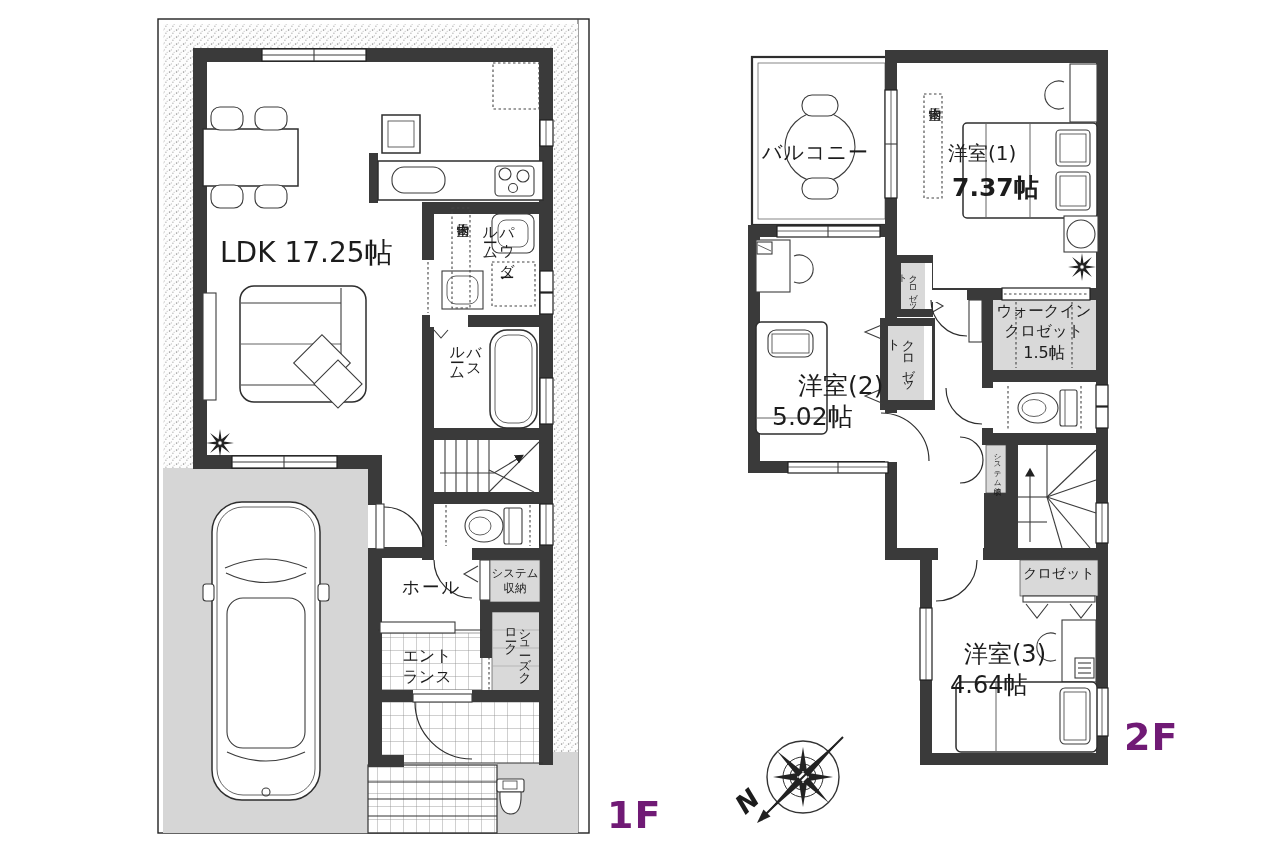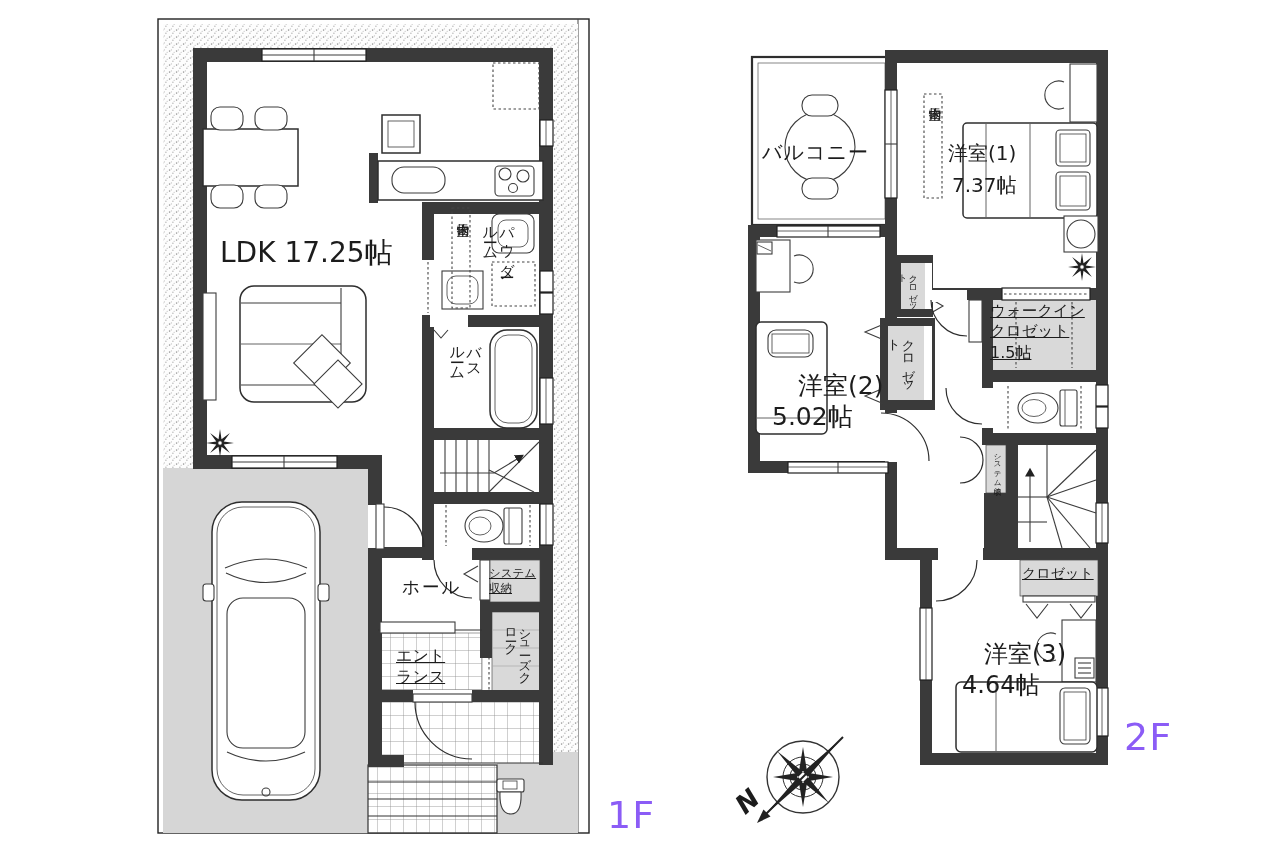--- a/index.html
+++ b/index.html
@@ -1,23 +1,23 @@
 <!DOCTYPE html>
 <html style="--wall: #3a3a3a; --closet: #d9d9d9; --ground: #d6d6d6;"><head>
 <meta charset="utf-8">
 <style>
   html,body{margin:0;padding:0;background:#fff;}
   .page{position:relative;width:1280px;height:850px;background:#fff;overflow:hidden;
         font-family:"DejaVu Sans","Liberation Sans",sans-serif;color:#1c1c1c;}
   .plan-svg{position:absolute;left:0;top:0;width:1280px;height:850px;}
   .lbl{position:absolute;white-space:nowrap;color:#1c1c1c;line-height:1.15;}
-  .lbl.wrap{white-space:normal;text-align:left;text-decoration:underline;}
+  .lbl.wrap{white-space:normal;text-align:center;}
   .vtext{position:absolute;writing-mode:vertical-rl;white-space:normal;
          line-height:1.12;letter-spacing:1px;color:#1c1c1c;}
-  .floor-big{font-weight:400;letter-spacing:1px;color:#8b5cf6;}
+  .floor-big{font-weight:700;letter-spacing:1px;color:#701a75;}
   .north{font-style:italic;font-weight:700;transform:rotate(-42deg);}
   
   .wall{fill:var(--wall,#3a3a3a);}
   .closet{fill:var(--closet,#d9d9d9);}
   .ground{fill:var(--ground,#d6d6d6);}
   .ln2{fill:none;stroke:#3c3c3c;stroke-width:1.1;}
   .lnt{fill:none;stroke:#3c3c3c;stroke-width:0.8;}
   .wf{fill:#fff;stroke:#2e2e2e;stroke-width:1.5;}
   .wf2{fill:#fff;stroke:#3c3c3c;stroke-width:1.1;}
   .win{fill:#fff;stroke:#1f1f1f;stroke-width:1.2;}
@@ -449,30 +449,30 @@
   <div class="vtext" style="left:448px;top:336px;height:52px;width:34px;font-size:15px;">バスルーム</div>
   <div class="lbl" style="left:402px;top:577px;font-size:17.5px;letter-spacing:2px;text-align:center;">ホール</div>
   <div class="lbl wrap" style="left:489px;top:566px;width:52px;font-size:11.5px;line-height:1.3;">システム収納</div>
   <div class="lbl wrap" style="left:396px;top:646px;width:62px;font-size:16px;line-height:1.3;">エントランス</div>
   <div class="vtext" style="left:500px;top:620px;height:58px;width:32px;font-size:12.5px;letter-spacing:0;">シューズクローク</div>
   <div class="lbl floor-big" style="left:607px;top:794px;font-size:38px;">1F</div>
 
   <div class="lbl" style="left:762px;top:125px;font-size:20px;letter-spacing:1px;margin-top:16px;">バルコニー</div>
   <div class="vtext" style="left:926px;top:98px;height:58px;width:16px;font-size:12.5px;letter-spacing:0;">室内物干</div>
   <div class="lbl" style="left:948px;top:142px;font-size:20px;">洋室(1)</div>
-  <div class="lbl" style="left:952px;top:174px;font-size:20px;">7.37帖</div>
+  <div class="lbl" style="left:952px;top:174px;font-size:25px;font-weight:bold;">7.37帖</div>
   <div class="vtext" style="left:904px;top:268px;height:44px;width:14px;font-size:9px;letter-spacing:0;">クロゼット</div>
   <div class="vtext" style="left:897px;top:330px;height:68px;width:18px;font-size:13px;letter-spacing:0;">クロゼット</div>
   <div class="lbl wrap" style="left:990px;top:303px;width:108px;font-size:15.5px;">ウォークイン</div>
   <div class="lbl wrap" style="left:990px;top:323px;width:108px;font-size:15.5px;">クロゼット</div>
   <div class="lbl wrap" style="left:990px;top:344px;width:108px;font-size:16px;">1.5帖</div>
   <div class="lbl" style="left:770px;top:372px;font-size:25px;margin-left:28px;">洋室(2)</div>
   <div class="lbl" style="left:772px;top:403px;font-size:25px;">5.02帖</div>
   <div class="vtext" style="left:988px;top:448px;height:44px;width:13px;font-size:7.5px;letter-spacing:0;">システム収納</div>
   <div class="lbl wrap" style="left:1022px;top:565px;width:74px;font-size:14px;">クロゼット</div>
-  <div class="lbl" style="left:984px;top:641px;font-size:24px;">洋室(3)</div>
-  <div class="lbl" style="left:950px;top:672px;font-size:24px;margin-left:12px;">4.64帖</div>
+  <div class="lbl" style="left:964px;top:641px;font-size:24px;">洋室(3)</div>
+  <div class="lbl" style="left:950px;top:672px;font-size:24px;">4.64帖</div>
   <div class="lbl floor-big" style="left:1124px;top:716px;font-size:38px;">2F</div>
 
   <div class="lbl north" style="left:737px;top:787px;font-size:26px;">N</div>
 </div>
 
 </div>
 
 </body></html>

